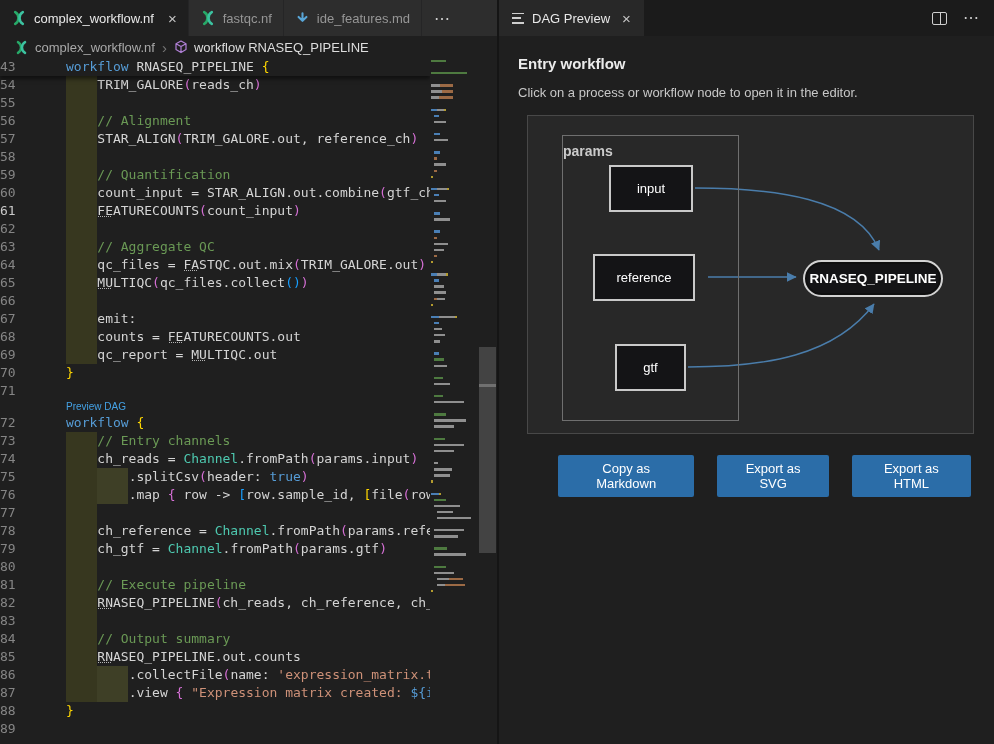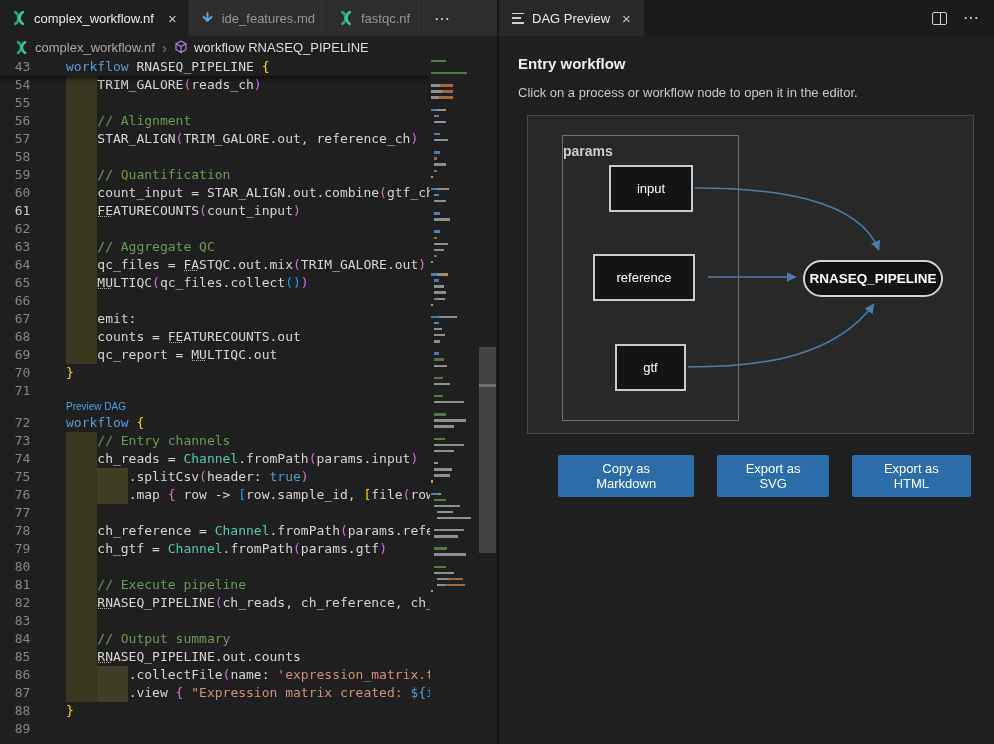--- a/index.html
+++ b/index.html
@@ -19,21 +19,21 @@
   .breadcrumb { display:flex; align-items:center; height:22px; padding-left:14px; gap:6px;
                 font-size:13px; color:#9d9d9d; }
   .breadcrumb .crumb-file { color:#a9a9a9; }
   .breadcrumb .crumb-symbol { color:#dddddd; }
   .breadcrumb .chev { color:#767676; font-size:15px; margin:0 1px; }
 
   .lines-wrap { position:absolute; top:58px; left:0; width:430px; bottom:0; overflow:hidden;
                 font-family:"DejaVu Sans Mono", monospace; font-size:13px; line-height:18px; }
   .sticky { position:relative; z-index:6; background:#1f1f1f; box-shadow:0 3px 4px rgba(0,0,0,.5); }
   .line { display:flex; height:18px; white-space:pre; }
-  .ln { flex:none; width:62px; padding-right:17px; text-align:center; color:#858585; }
+  .ln { flex:none; width:62px; padding-right:17px; text-align:left; color:#858585; }
   .ln.active { color:#c9c9c9; }
   .lc { position:relative; flex:1; padding-left:4px; overflow:hidden; }
   .band { position:absolute; top:0; bottom:0; width:31px; }
   .band.lv1 { left:4px;  background:#37371f; }
   .band.lv2 { left:35px; background:#3e3f26; }
   .segs { position:relative; z-index:1; }
   .lens { height:14px; line-height:14px; padding-left:66px; font-size:10px; color:#44a1e4;
           font-family:"Liberation Sans", sans-serif; cursor:pointer; }
 
   .sg-d { color:#d4d4d4; } .sg-k { color:#569cd6; } .sg-t { color:#4ec9b0; }
@@ -100,31 +100,31 @@
     <div class="tabs">
       <div class="tab active">
         <svg width="16" height="16" viewBox="0 0 16 16">
           <path d="M4.2 2.2 C 8.6 4.6 8.6 11.4 4.2 13.8" fill="none" stroke="#27a968" stroke-width="2.6" stroke-linecap="round"></path>
           <path d="M11.8 2.2 C 7.4 4.6 7.4 11.4 11.8 13.8" fill="none" stroke="#3cc2a0" stroke-width="2.6" stroke-linecap="round"></path>
         </svg>
         <span>complex_workflow.nf</span>
         <span class="close">×</span>
       </div>
       <div class="tab">
-        <svg width="15" height="15" viewBox="0 0 16 16">
-          <path d="M8 2.5 v8 M8 10.5 l-4.2 -4.2 M8 10.5 l4.2 -4.2" fill="none" stroke="#58a6d8" stroke-width="2.2" stroke-linecap="round" stroke-linejoin="round"></path>
-        </svg>
-        <span>ide_features.md</span>
-      </div>
-      <div class="tab">
         <svg width="16" height="16" viewBox="0 0 16 16">
           <path d="M4.2 2.2 C 8.6 4.6 8.6 11.4 4.2 13.8" fill="none" stroke="#27a968" stroke-width="2.6" stroke-linecap="round"></path>
           <path d="M11.8 2.2 C 7.4 4.6 7.4 11.4 11.8 13.8" fill="none" stroke="#3cc2a0" stroke-width="2.6" stroke-linecap="round"></path>
         </svg>
         <span>fastqc.nf</span>
+      </div>
+      <div class="tab">
+        <svg width="15" height="15" viewBox="0 0 16 16">
+          <path d="M8 2.5 v8 M8 10.5 l-4.2 -4.2 M8 10.5 l4.2 -4.2" fill="none" stroke="#58a6d8" stroke-width="2.2" stroke-linecap="round" stroke-linejoin="round"></path>
+        </svg>
+        <span>ide_features.md</span>
       </div>
       <div class="tab-overflow">⋯</div>
     </div>
 
     <div class="breadcrumb">
       <svg width="15" height="15" viewBox="0 0 16 16">
         <path d="M4.2 2.2 C 8.6 4.6 8.6 11.4 4.2 13.8" fill="none" stroke="#27a968" stroke-width="2.6" stroke-linecap="round"></path>
         <path d="M11.8 2.2 C 7.4 4.6 7.4 11.4 11.8 13.8" fill="none" stroke="#3cc2a0" stroke-width="2.6" stroke-linecap="round"></path>
       </svg>
       <span class="crumb-file">complex_workflow.nf</span>

